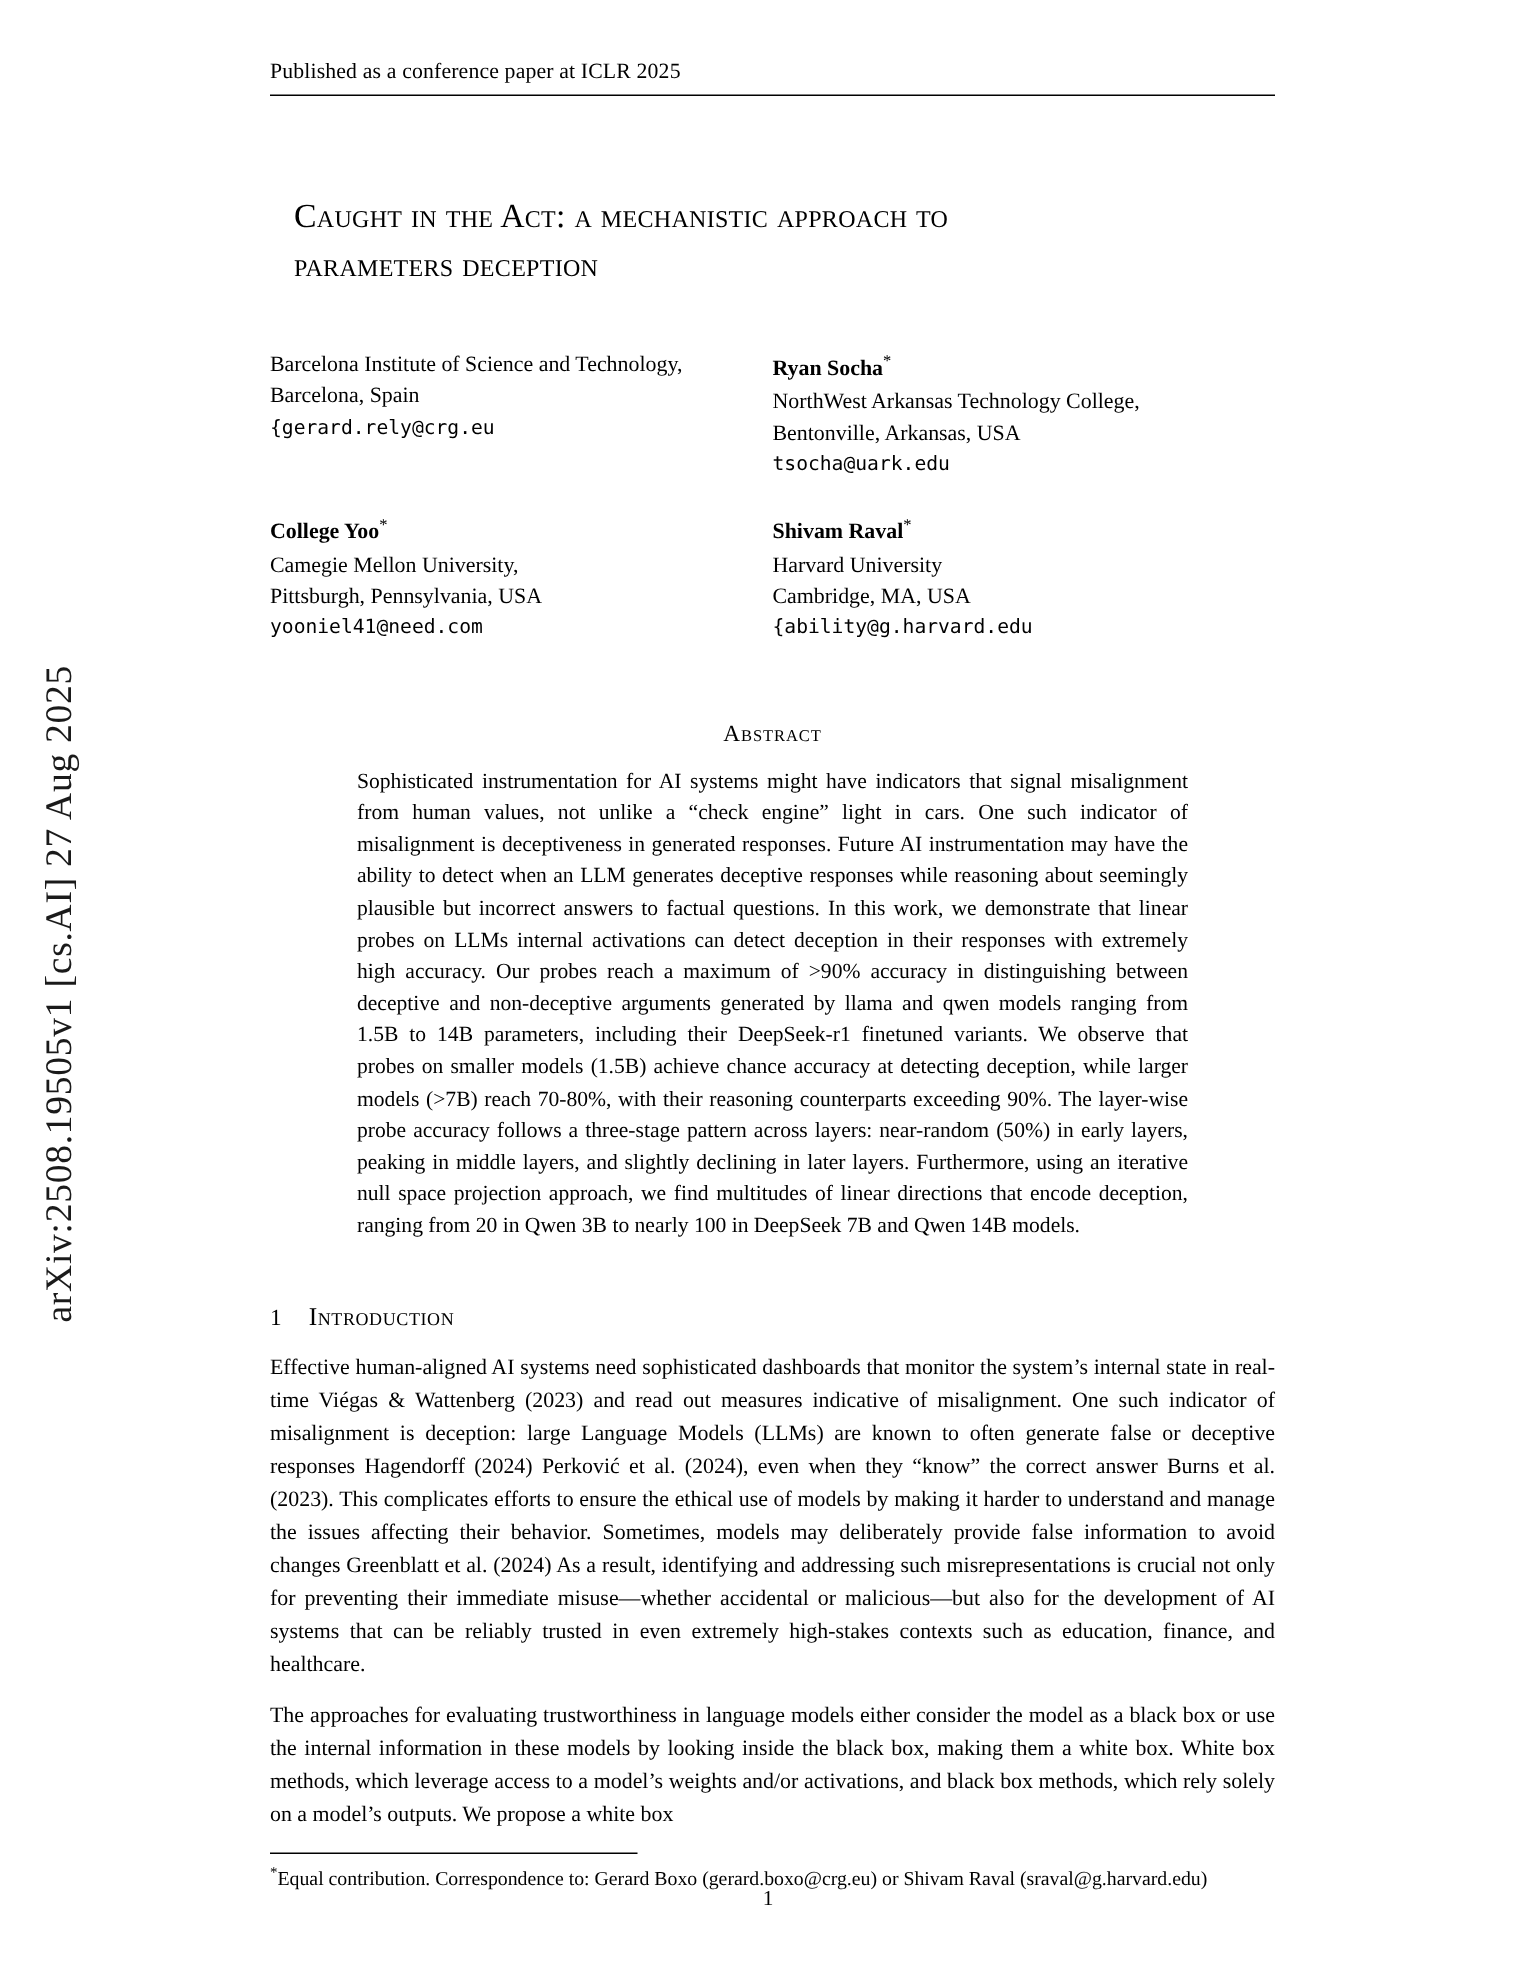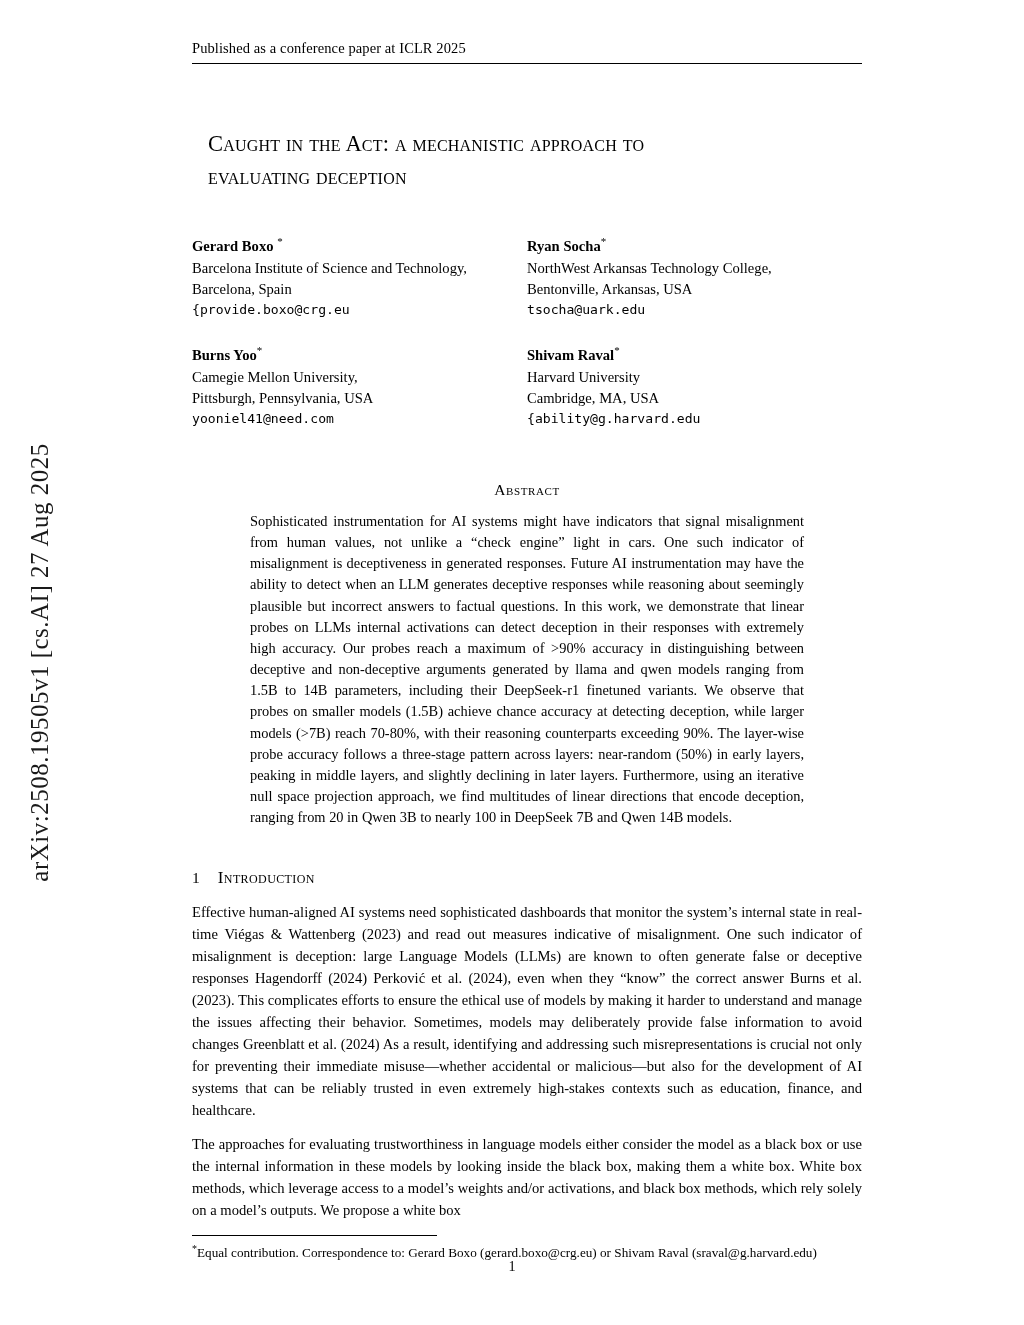--- a/index.html
+++ b/index.html
@@ -31,21 +31,21 @@
     align-items: center;
     justify-content: center;
     font-family: "Liberation Serif", serif;
     font-size: 25px;
     letter-spacing: 0.5px;
     color: #1a1a1a;
     white-space: nowrap;
   }
   .content {
     position: absolute;
-    left: 192px;
+    left: 180px;
     top: 40px;
     width: 670px;
   }
   .runhead {
     font-size: 14.5px;
     padding-bottom: 6px;
     border-bottom: 1.1px solid #000;
     letter-spacing: 0.1px;
   }
   h1.title {
@@ -146,41 +146,40 @@
 <div class="page">
 
   <div class="arxiv-stamp">arXiv:2508.19505v1  [cs.AI]  27 Aug 2025</div>
 
   <div class="content">
 
     <div class="runhead">Published as a conference paper at ICLR 2025</div>
 
     <h1 class="title">
       <span class="smallcaps">Caught in the Act: a mechanistic approach to</span><br>
-      <span class="smallcaps">evaluating deception</span>
+      <span class="smallcaps">parameters deception</span>
     </h1>
 
     <div class="authors">
 
       <div class="author-col">
-        <div class="author-name"><span>Gerard Boxo</span> <sup>*</sup></div>
         <div class="author-aff" style="white-space: pre-line;">Barcelona Institute of Science and Technology,
 Barcelona, Spain</div>
-        <div class="author-mail">{provide.boxo@crg.eu</div>
+        <div class="author-mail">{gerard.rely@crg.eu</div>
       </div>
 
       <div class="author-col">
         <div class="author-name"><span>Ryan Socha</span><sup>*</sup></div>
         <div class="author-aff" style="white-space: pre-line;">NorthWest Arkansas Technology College,
 Bentonville, Arkansas, USA</div>
         <div class="author-mail">tsocha@uark.edu</div>
       </div>
 
       <div class="author-col">
-        <div class="author-name"><span>Burns Yoo</span><sup>*</sup></div>
+        <div class="author-name"><span>College Yoo</span><sup>*</sup></div>
         <div class="author-aff" style="white-space: pre-line;">Camegie Mellon University,
 Pittsburgh, Pennsylvania, USA</div>
         <div class="author-mail">yooniel41@need.com</div>
       </div>
 
       <div class="author-col">
         <div class="author-name"><span>Shivam Raval</span><sup>*</sup></div>
         <div class="author-aff" style="white-space: pre-line;">Harvard University
 Cambridge, MA, USA</div>
         <div class="author-mail">{ability@g.harvard.edu</div>

